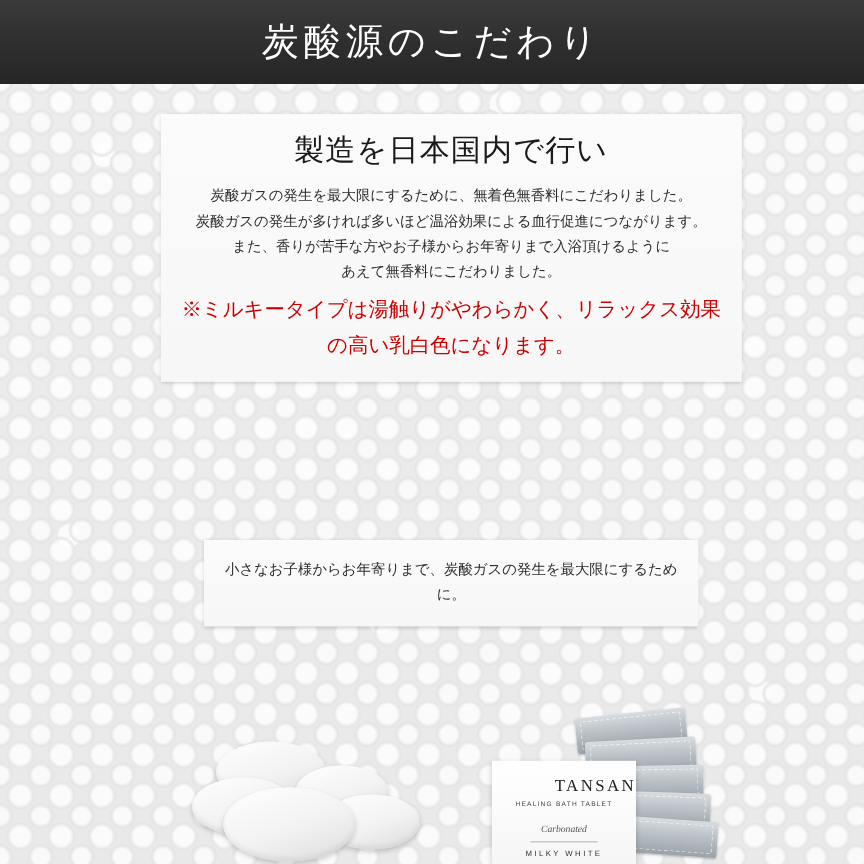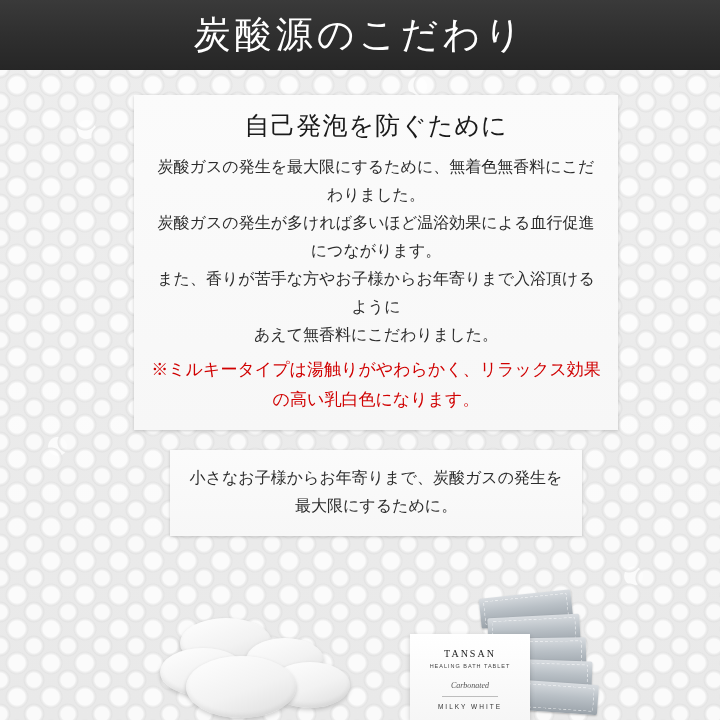--- a/index.html
+++ b/index.html
@@ -48,21 +48,21 @@
     width: 720px;
     height: 70px;
     background: linear-gradient(180deg, #3a3a3a 0%, #2f2f2f 50%, #262626 100%);
     display: flex;
     align-items: center;
     justify-content: center;
     z-index: 5;
   }
   .header-title {
     color: #ffffff;
-    font-size: 37px;
+    font-size: 31px;
     letter-spacing: 4px;
     font-weight: 400;
     font-family: Liberation Sans, sans-serif;
   }
 
   .panel {
     position: absolute;
     background: linear-gradient(180deg, #fbfbfb 0%, #f7f7f7 100%);
     box-shadow: 0 1px 3px rgba(0,0,0,0.18);
     text-align: center;
@@ -78,21 +78,21 @@
     color: #1a1a1a;
     letter-spacing: 1px;
     line-height: 1.35;
     margin: 0 0 10px;
     font-weight: 400;
   }
   .panel-title.two-line { font-size: 25px; }
   .panel-title .line { display: block; }
 
   .body-text {
-    font-size: 16px;
+    font-size: 12px;
     color: #2c2c2c;
     line-height: 1.75;
     margin: 0;
     text-align: center;
   }
   .body-text .line { display: block; }
 
   .note {
     font-size: 17px;
     color: #d00000;
@@ -156,24 +156,25 @@
     bottom: 0;
     width: 120px;
     height: 86px;
     background: linear-gradient(180deg, #ffffff 0%, #f6f6f6 100%);
     box-shadow: 0 2px 5px rgba(0,0,0,0.2);
     text-align: center;
     padding-top: 14px;
     box-sizing: border-box;
   }
   .box-brand {
-    font-size: 10px;
+    font-size: 14px;
     letter-spacing: 2px;
     color: #222;
     font-family: "Liberation Serif", serif;
+    text-align: right;
   }
   .box-sub {
     font-size: 5.5px;
     letter-spacing: 1px;
     color: #444;
     margin-top: 4px;
   }
   .box-script {
     font-family: "Liberation Serif", serif;
     font-style: italic;
@@ -198,21 +199,21 @@
 
 <div class="page">
   <div class="bubbles"></div>
 
   <div class="header">
     <div class="header-title">炭酸源のこだわり</div>
   </div>
 
   <div class="panel panel-1">
     <h2 class="panel-title">
-      <span class="line">自己発泡を防ぐために</span>
+      <span class="line">製造を日本国内で行い</span>
     </h2>
     <p class="body-text">
       <span class="line">炭酸ガスの発生を最大限にするために、無着色無香料にこだわりました。</span>
       <span class="line">炭酸ガスの発生が多ければ多いほど温浴効果による血行促進につながります。</span>
       <span class="line">また、香りが苦手な方やお子様からお年寄りまで入浴頂けるように</span>
       <span class="line">あえて無香料にこだわりました。</span>
     </p>
     <p class="note">※ミルキータイプは湯触りがやわらかく、リラックス効果の高い乳白色になります。</p>
   </div>
 

